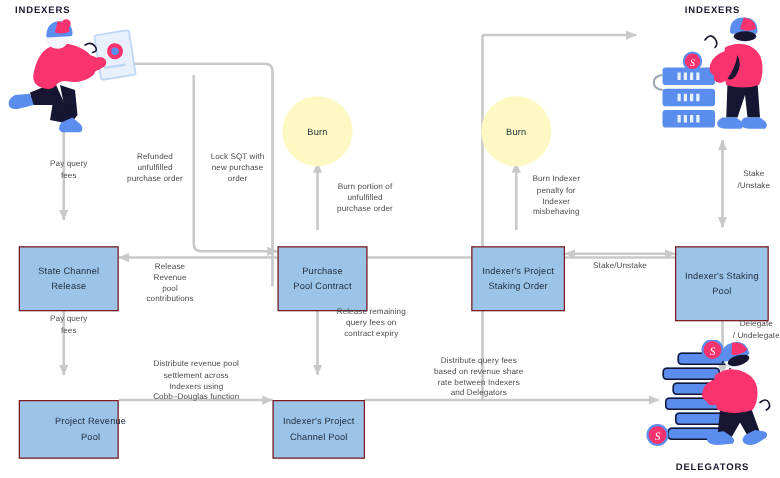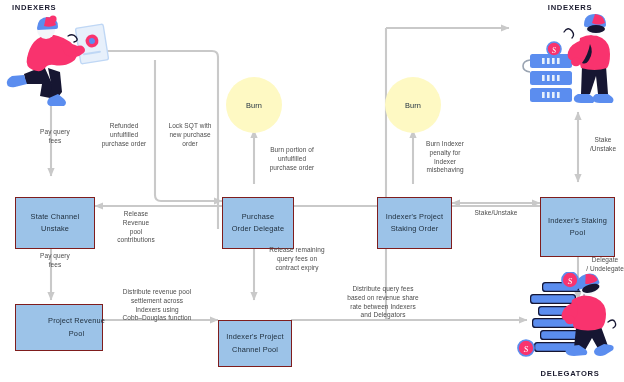--- a/index.html
+++ b/index.html
@@ -116,39 +116,39 @@
       <path d="M578,182 L578,112" marker-end="url(#ah)" marker-start="url(#ah-start)"></path>
 
       <path d="M578,226 L578,300" marker-end="url(#ah)" marker-start="url(#ah-start)"></path>
 
       <path d="M386,28 L509,28" marker-end="url(#ah)"></path>
     </g>
   </svg>
 
   <div class="node-box" style="left:15px; top:177px; width:80px; height:52px;">
     <span>State Channel</span>
-    <span>Unstake</span>
+    <span>Release</span>
   </div>
 
   <div class="node-box" style="left:222px; top:177px; width:72px; height:52px;">
     <span>Purchase</span>
-    <span>Order Delegate</span>
+    <span>Pool Contract</span>
   </div>
 
   <div class="node-box" style="left:377px; top:177px; width:75px; height:52px;">
     <span>Indexer's Project</span>
     <span>Staking Order</span>
   </div>
 
   <div class="node-box" style="left:540px; top:177px; width:75px; height:60px;">
     <span>Indexer's Staking</span>
     <span>Pool</span>
   </div>
 
-  <div class="node-box" style="left:15px; top:284px; width:88px; height:47px;padding-left:35px;">
+  <div class="node-box" style="left:15px; top:300px; width:80px; height:47px;padding-left:35px;">
     <span>Project Revenue</span>
     <span>Pool</span>
   </div>
 
   <div class="node-box" style="left:218px; top:300px; width:74px; height:47px;">
     <span>Indexer's Project</span>
     <span>Channel Pool</span>
   </div>
 
   <div class="node-circle" style="left:226px; top:77px; width:56px; height:56px;">

